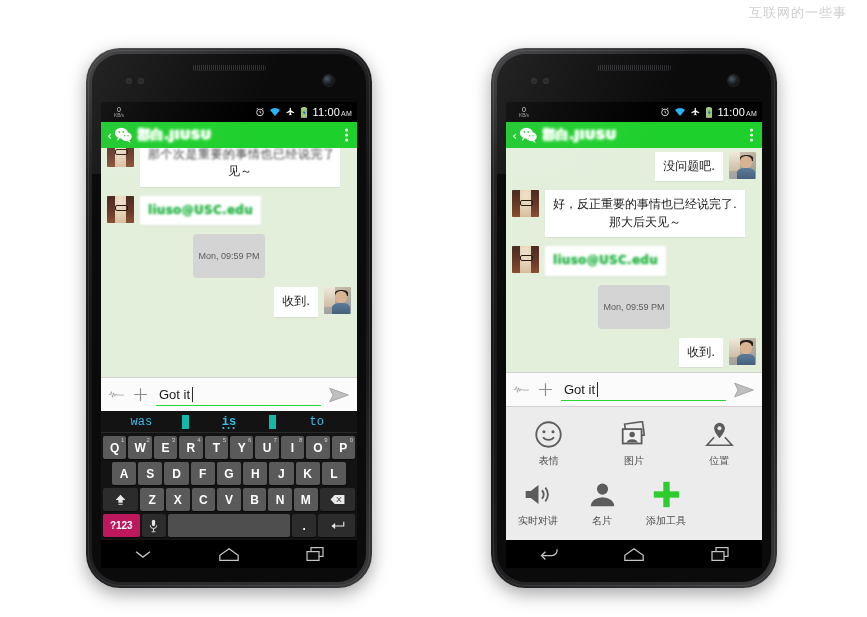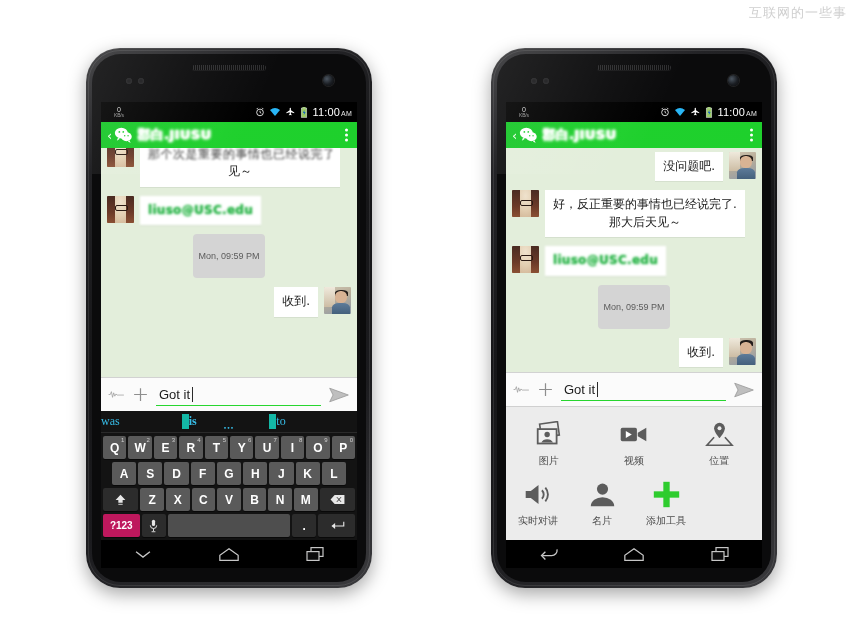--- a/index.html
+++ b/index.html
@@ -293,24 +293,24 @@
   }
   .suggest{
     height:21px;
     display:flex;
     align-items:center;
     border-bottom:1px solid #2a2a2a;
     position:relative;
   }
   .suggest .s{
     flex:1 1 0;
-    text-align:left;
+    text-align:center;
     color:#37bde8;
     font-size:12px;
-    font-family:Liberation Serif, serif;
+    font-family:Liberation Mono, monospace;
     position:relative;
   }
   .suggest .s + .s{ border-left:7px solid #14b8a6; }
   .suggest .s.bold{ font-weight:bold; }
   .suggest .s .dots{
     position:absolute; left:50%; transform:translateX(-50%);
     bottom:-3px; font-size:7px; color:#37bde8; letter-spacing:1px; line-height:1;
   }
   .krow{
     display:flex;
@@ -706,43 +706,44 @@
           <span class="val">Got it</span>
           <span class="caret"></span>
         </div>
         <svg class="icon-send" viewBox="0 0 26 20">
           <path d="M2 2 L24 10 L2 18 L6 10 Z" fill="#bfbfbf" stroke="#9b9b9b" stroke-width="1"></path>
         </svg>
       </div>
 
       <div class="attach">
         <div class="attach-row">
+          <div class="attach-cell">
+            <span class="ic">
+              <svg width="29" height="29" viewBox="0 0 32 32">
+                <circle cx="16" cy="16" r="13.5" fill="none" stroke="#5c5c5c" stroke-width="2"></circle>
+                <circle cx="11" cy="13" r="1.7" fill="#5c5c5c"></circle>
+                <circle cx="21" cy="13" r="1.7" fill="#5c5c5c"></circle>
+                <path d="M10 19 a7 6 0 0 0 12 0" fill="none" stroke="#5c5c5c" stroke-width="2"></path>
+              </svg>
+            </span>
+            <span class="lbl">表情</span>
+          </div>
 
           <div class="attach-cell">
             <span class="ic">
               <svg width="29" height="27" viewBox="0 0 32 30">
                 <rect x="7" y="2" width="20" height="15" fill="none" stroke="#5c5c5c" stroke-width="1.8" transform="rotate(-8 17 9)"></rect>
                 <rect x="4" y="9" width="21" height="16" fill="#f0f0f0" stroke="#5c5c5c" stroke-width="2"></rect>
                 <circle cx="14.5" cy="15" r="3" fill="#5c5c5c"></circle>
                 <path d="M8 24 a7 6 0 0 1 13 0 Z" fill="#5c5c5c"></path>
               </svg>
             </span>
             <span class="lbl">图片</span>
           </div>
 
-          <div class="attach-cell">
-            <span class="ic">
-              <svg width="29" height="21" viewBox="0 0 34 24">
-                <rect x="2" y="4" width="19" height="16" rx="2" fill="#5c5c5c"></rect>
-                <path d="M32 4 L22 10 L22 14 L32 20 Z" fill="#5c5c5c"></path>
-                <path d="M8 8 L15 12 L8 16 Z" fill="#ffffff"></path>
-              </svg>
-            </span>
-            <span class="lbl">视频</span>
-          </div>
 
           <div class="attach-cell">
             <span class="ic">
               <svg width="29" height="27" viewBox="0 0 32 30">
                 <path d="M16 2 a6 6 0 0 1 6 6 c0 4.5 -6 11 -6 11 s-6 -6.5 -6 -11 a6 6 0 0 1 6 -6 z" fill="#5c5c5c"></path>
                 <circle cx="16" cy="8" r="2.2" fill="#ececec"></circle>
                 <path d="M10 18 L2 27 L30 27 L22 18" fill="none" stroke="#5c5c5c" stroke-width="1.8"></path>
               </svg>
             </span>
             <span class="lbl">位置</span>

